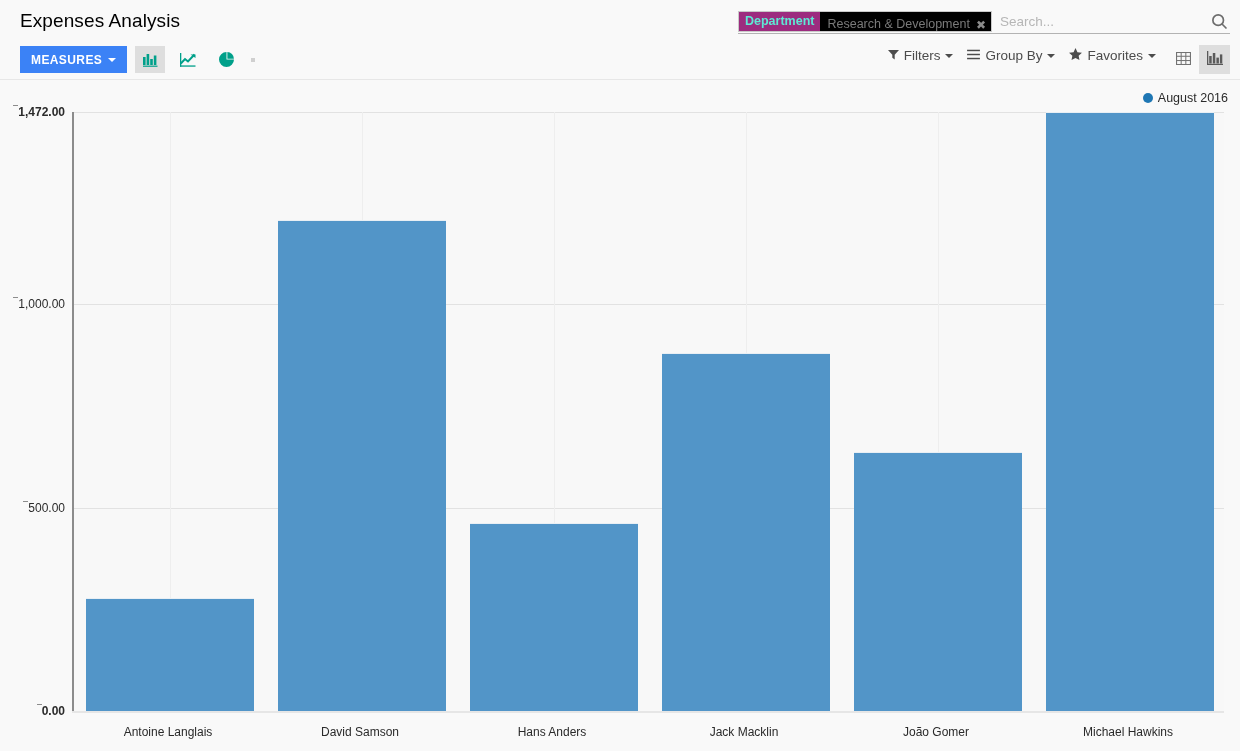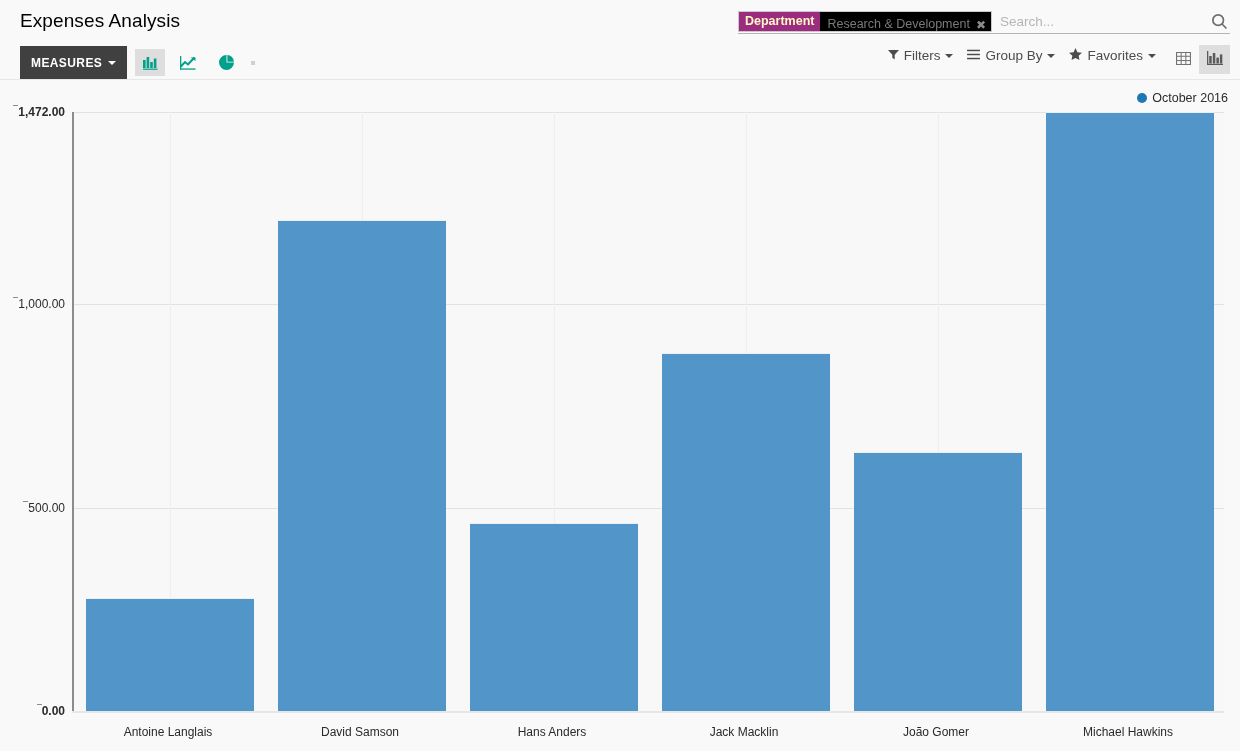--- a/index.html
+++ b/index.html
@@ -36,24 +36,24 @@
 
   
   .btn-row {
     position: absolute;
     left: 20px; top: 46px;
     display: flex;
     align-items: center;
     gap: 0;
   }
   .measures-btn {
-    background: #404040;
+    background: #3b82f6;
     color: #ffffff;
     border: none;
-    height: 33px;
+    height: 27px;
     padding: 0 11px;
     font-size: 12px;
     font-weight: bold;
     letter-spacing: .4px;
     display: flex;
     align-items: center;
     gap: 6px;
     cursor: pointer;
     border-radius: 0;
   }
@@ -98,21 +98,21 @@
     display: flex;
     align-items: stretch;
     height: 21px;
     border: 1px solid #c9c9c9;
     font-size: 12.5px;
     overflow: hidden;
     flex: 0 0 auto;
   }
   .facet-label {
     background: #9c2c7f;
-    color: #fef9c3;
+    color: #5eead4;
     padding: 0 6px;
     display: flex;
     align-items: center;
     font-weight: bold;
     font-size: 12.5px;
     white-space: nowrap;
   }
   .facet-value {
     background: #000000;
     color: #7a7a7a;
@@ -396,21 +396,21 @@
           </svg>
         </span>
       </button>
     </div>
   </div>
 
   <div class="chart-area">
 
     <div class="legend">
       <span class="legend-swatch"></span>
-      <span>October 2016</span>
+      <span>August 2016</span>
     </div>
 
     <div class="ghost-strip"></div>
 
     <div id="yticks">
         <div class="ytick bold" style="top: 631px;">0.00<span class="ytick-mark"></span></div>
         <div class="ytick" style="top: 427.535px;">500.00<span class="ytick-mark"></span></div>
         <div class="ytick" style="top: 224.071px;">1,000.00<span class="ytick-mark"></span></div>
         <div class="ytick bold" style="top: 32px;">1,472.00<span class="ytick-mark"></span></div>
       </div>

